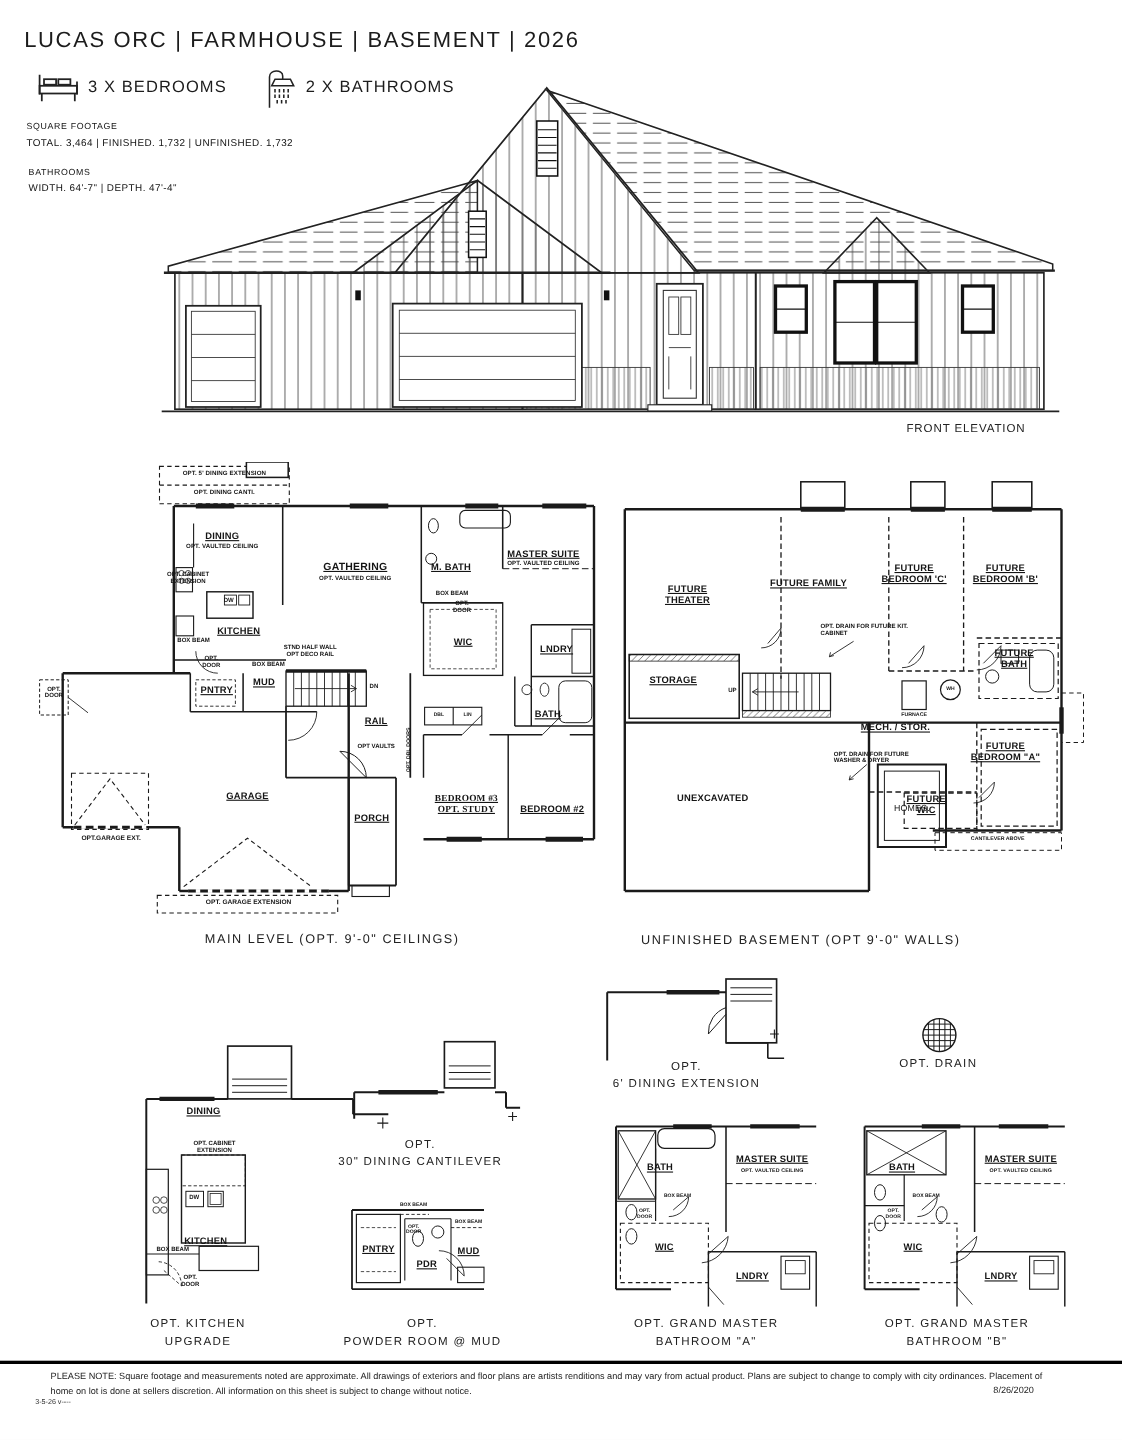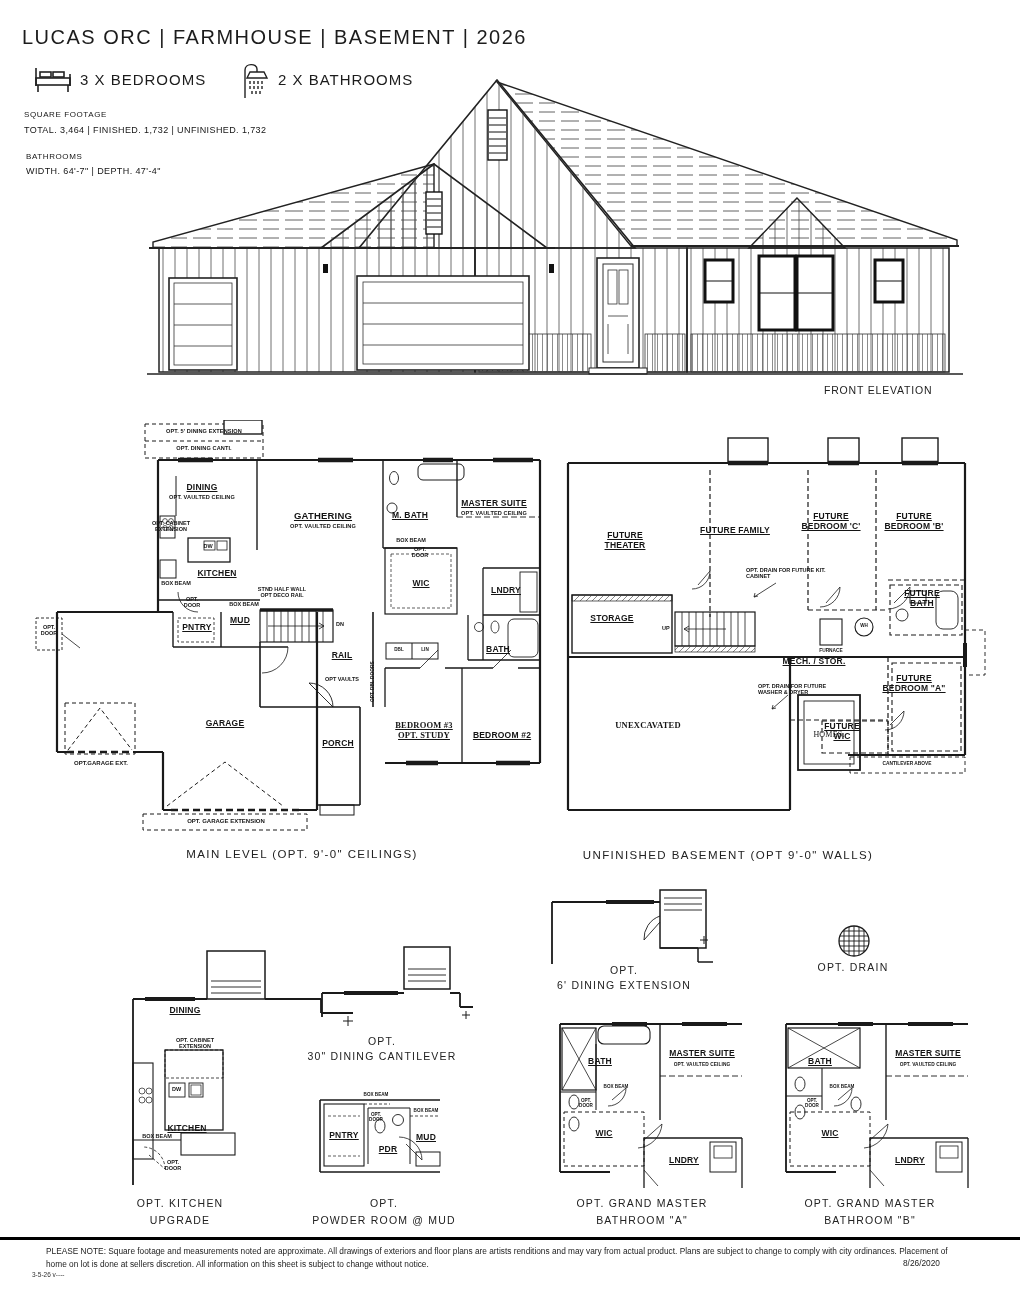--- a/index.html
+++ b/index.html
@@ -7,21 +7,21 @@
         font-family:"Liberation Sans",sans-serif;color:#141414;}
   .abs{position:absolute;}
   .ctr{transform:translateX(-50%);text-align:center;}
   .title{font-size:20px;letter-spacing:1.5px;color:#1c1c1c;white-space:nowrap;font-weight:400;}
   .feat{font-size:15px;letter-spacing:1px;color:#1c1c1c;white-space:nowrap;}
   .h6{font-size:8px;letter-spacing:.6px;}
   .h7{font-size:9px;letter-spacing:.4px;white-space:nowrap;}
   .brand{font-size:25px;font-weight:bold;letter-spacing:.5px;color:#5a544e;}
   .brand2{font-size:13px;letter-spacing:7px;color:#5a544e;}
   .r{font-weight:bold;font-size:8.5px;text-decoration:underline;letter-spacing:.2px;line-height:1.2;}
-  .rn{font-weight:bold;font-size:8.5px;letter-spacing:.2px;line-height:1.2;font-family:Liberation Serif, serif;}
+  .rn{font-weight:bold;font-size:8.5px;letter-spacing:.2px;line-height:1.2;}
   .s{font-size:5.6px;font-weight:bold;letter-spacing:.1px;line-height:1.2;}
   .t{font-size:5.5px;font-weight:bold;line-height:1.15;}
   .c{font-size:11.5px;letter-spacing:1.4px;color:#222;white-space:nowrap;}
   .oc{font-size:10.5px;letter-spacing:1.2px;color:#222;white-space:nowrap;}
   .el{font-size:10.5px;letter-spacing:.8px;color:#222;white-space:nowrap;}
   .v{transform:rotate(-90deg);transform-origin:left top;white-space:nowrap;}
   .note{font-size:8.3px;line-height:1.6;color:#222;}
   .nw{white-space:nowrap;}
   svg{display:block;}
 </style>

